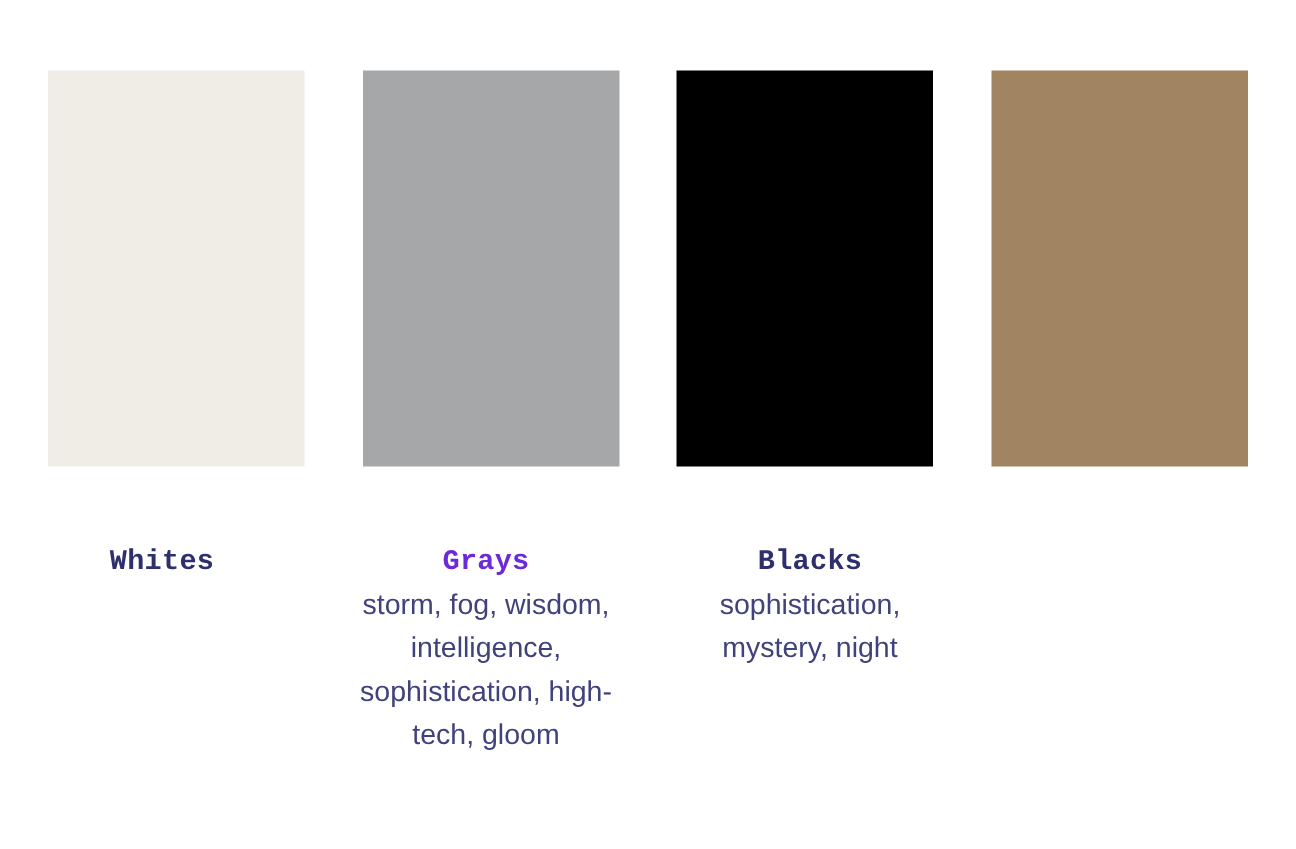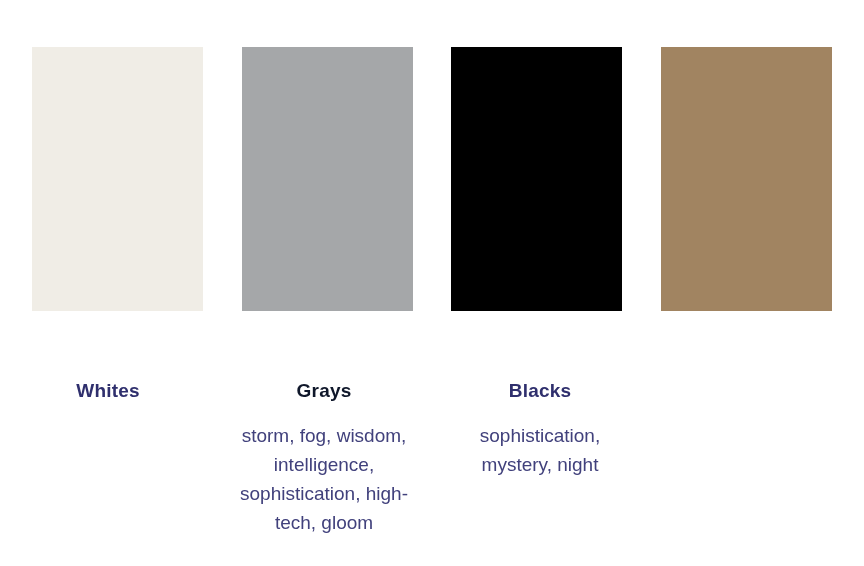--- a/index.html
+++ b/index.html
@@ -50,22 +50,23 @@
     flex-direction: column;
     align-items: center;
   }
 
   .color-name {
     font-size: 19px;
     font-weight: bold;
     color: #2f2f6d;
     letter-spacing: 0.2px;
     line-height: 29px;
-    margin: 16px;
+    margin: 0;
     text-align: center;
+    font-family: Liberation Mono, monospace;
   }
 
   .color-assoc {
     font-size: 19px;
     font-weight: normal;
     color: #41417c;
     line-height: 29px;
     margin: 0;
     text-align: center;
     width: 196px;
@@ -81,21 +82,21 @@
     <div class="swatch" style="background-color: rgb(165, 167, 169);"></div>
     <div class="swatch" style="background-color: rgb(0, 0, 0);"></div>
     <div class="swatch" style="background-color: rgb(161, 132, 97);"></div>
   </div>
 
   <div class="labels-row">
     <div class="label-col">
       <div class="color-name" style="color: rgb(47, 47, 109);">Whites</div>
     </div>
     <div class="label-col">
-      <div class="color-name" style="color: #0f172a;">Grays</div>
+      <div class="color-name" style="color: #6d28d9;">Grays</div>
       <div class="color-assoc" style="color: rgb(65, 65, 124);">storm, fog, wisdom, intelligence, sophistication, high-tech, gloom</div>
     </div>
     <div class="label-col">
       <div class="color-name" style="color: rgb(47, 47, 109);">Blacks</div>
       <div class="color-assoc" style="color: rgb(65, 65, 124);">sophistication, mystery, night</div>
     </div>
   </div>
 
 </div>
 

